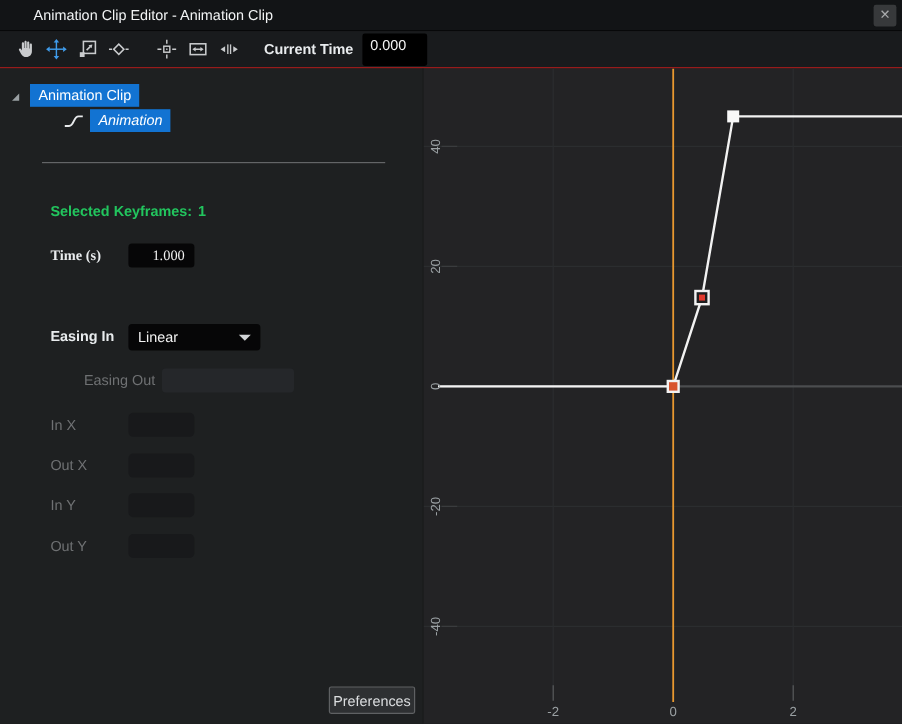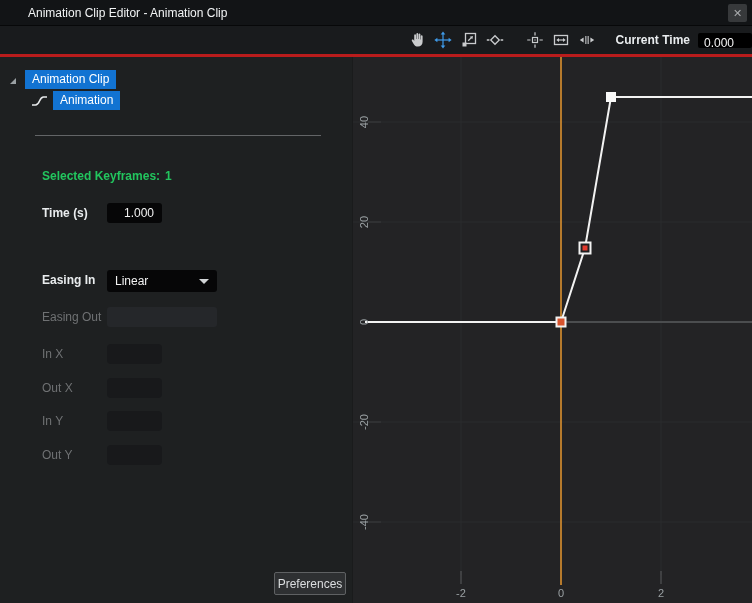--- a/index.html
+++ b/index.html
@@ -10,27 +10,27 @@
   .titlebar { position:absolute; left:0; top:0; width:752px; height:26px;
     background:#121416; border-bottom:1px solid #070809; }
   .titlebar .wtitle { position:absolute; left:28px; top:6px; color:#f2f4f5; }
   .closebtn { position:absolute; right:5px; top:4px; width:19px; height:18px;
     background:#37393b; border:none; border-radius:2px; color:#a9abad;
     font-size:11px; line-height:18px; text-align:center; cursor:pointer;
     font-family:"Liberation Sans", sans-serif; }
 
   
   .toolbar { position:absolute; left:0; top:26px; width:752px; height:31px;
-    background:#191b1d; border-bottom:3px solid #b91c1c; display:flex; align-items:center;
-    padding-left:8px;justify-content:flex-end; }
+    background:#191b1d; border-bottom:1px solid #b91c1c; display:flex; align-items:center;
+    padding-left:8px; }
   .tbtn { width:26px; height:26px; background:transparent; border:none; display:flex;
     align-items:center; justify-content:center; cursor:pointer; }
   .tbtn.gap { margin-left:14px; }
   .ct-label { margin-left:16px; font-weight:600; color:#e9ecee; }
-  .ct-field { margin-left:8px; width:54px; height:15px; background:#000;
+  .ct-field { margin-left:8px; width:54px; height:27px; background:#000;
     border-radius:2px; color:#f4f4f4; padding:3px 0 0 6px; }
 
   
   .leftpanel { position:absolute; left:0; top:57px; width:352px; height:546px;
     background:#1e2021; }
   .tree-row { position:absolute; display:flex; align-items:center; }
   .hl { background:#1273d2; color:#fff; padding:2px 7px 3px; white-space:nowrap; }
   .tri { margin-right:7px; margin-top:2px; }
   .curveicon { margin-right:4px; }
   .divider { position:absolute; left:35px; top:78px; width:286px; height:1px;
@@ -135,45 +135,45 @@
 </div>
 
 <div class="leftpanel">
 
   <div class="tree-row" style="top:13px; left:8px;">
     <svg class="tri" width="10" height="10" viewBox="0 0 10 10">
       <polygon points="8,2 8,8 2,8" fill="#9aa0a3"></polygon>
     </svg>
     <span class="hl">Animation Clip</span>
   </div>
-  <div class="tree-row" style="top:34px; left:30px;">
+  <div class="tree-row" style="top:34px; left:52px;font-style:italic;">
     <svg class="curveicon" width="19" height="14" viewBox="0 0 19 14">
       <path d="M2 11h3.5C10 11 9 3 13.5 3H17" stroke="#e8eaec" fill="none" stroke-width="1.6"></path>
     </svg>
     <span class="hl">Animation</span>
   </div>
 
   <div class="divider"></div>
 
   <div class="kf-header">
     <span>Selected Keyframes:</span><span class="cnt">1</span>
   </div>
 
-  <div class="prop-row" style="top:146px;">
+  <div class="prop-row" style="top:146px;font-family:Liberation Serif, serif;">
     <span class="plabel">Time (s)</span>
     <div class="pfield">1.000</div>
   </div>
   <div class="prop-row" style="top:213px;">
     <span class="plabel">Easing In</span>
     <div class="pfield dd">
       <span>Linear</span>
       <span class="caret"></span>
     </div>
   </div>
-  <div class="prop-row" style="top:250px;">
+  <div class="prop-row" style="top:250px;margin-left:28px;">
     <span class="plabel dis">Easing Out</span>
     <div class="pfield dis-wide"></div>
   </div>
   <div class="prop-row" style="top:287px;">
     <span class="plabel dis">In X</span>
     <div class="pfield dis-dark"></div>
   </div>
   <div class="prop-row" style="top:321px;">
     <span class="plabel dis">Out X</span>
     <div class="pfield dis-dark"></div>

